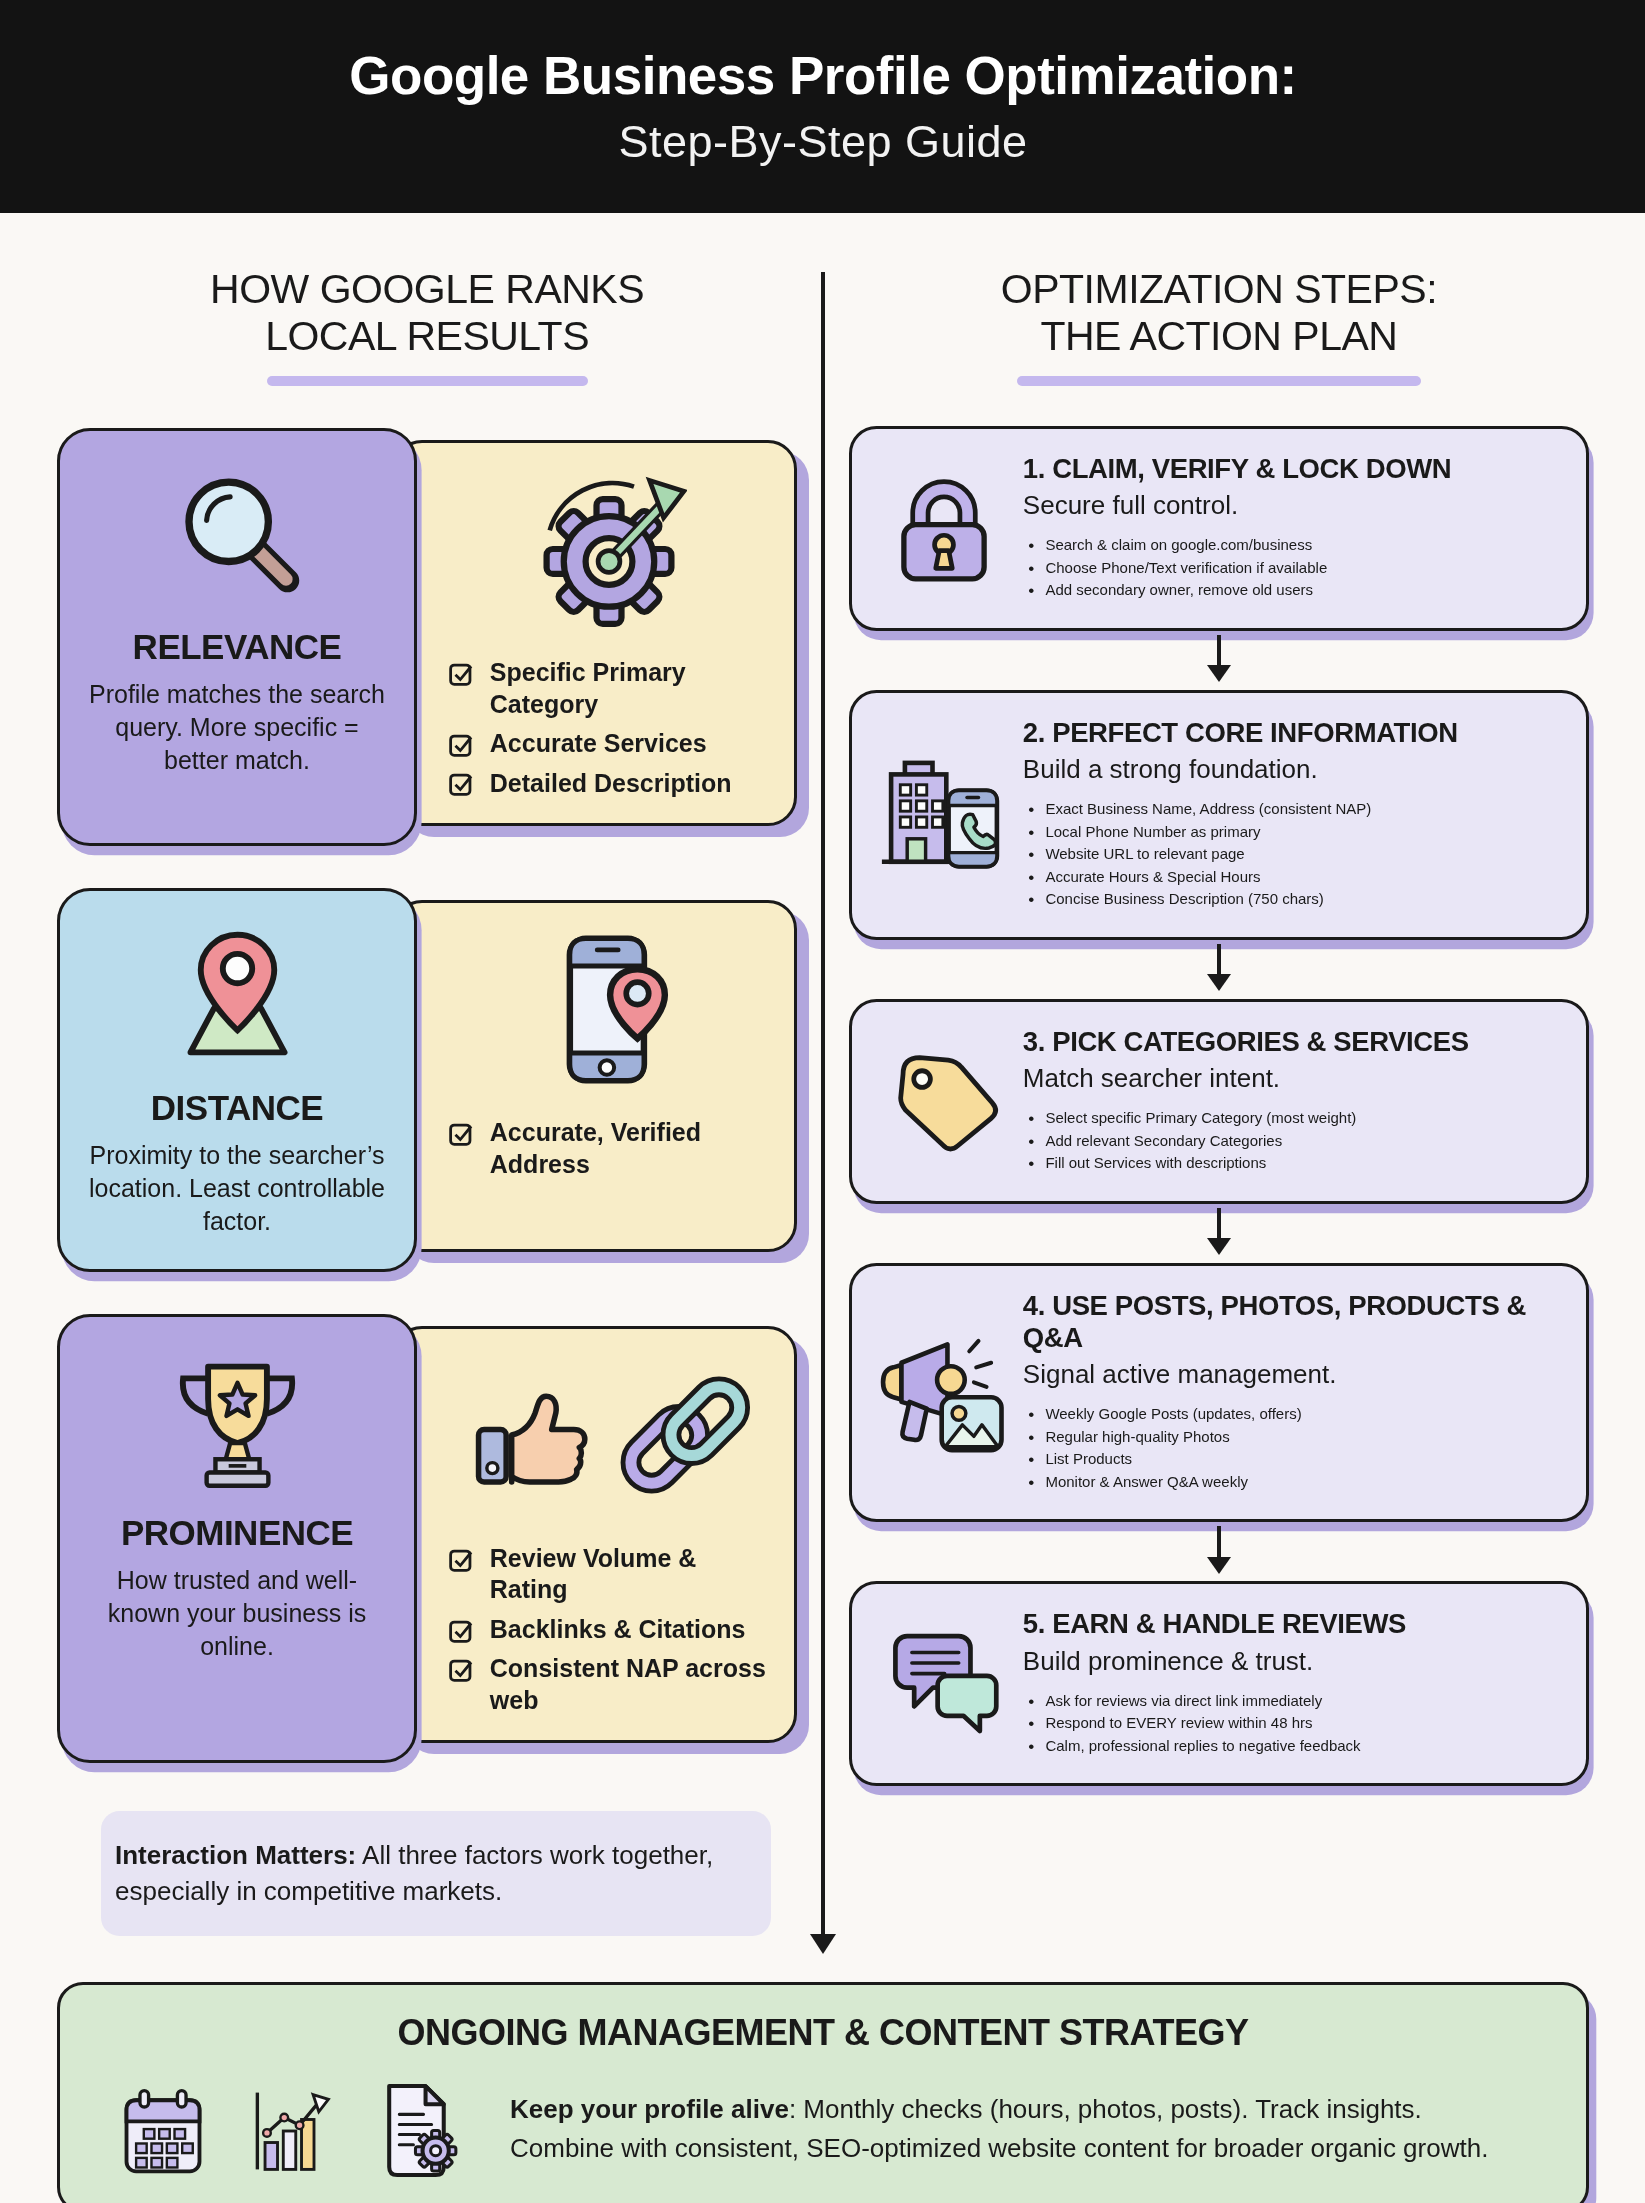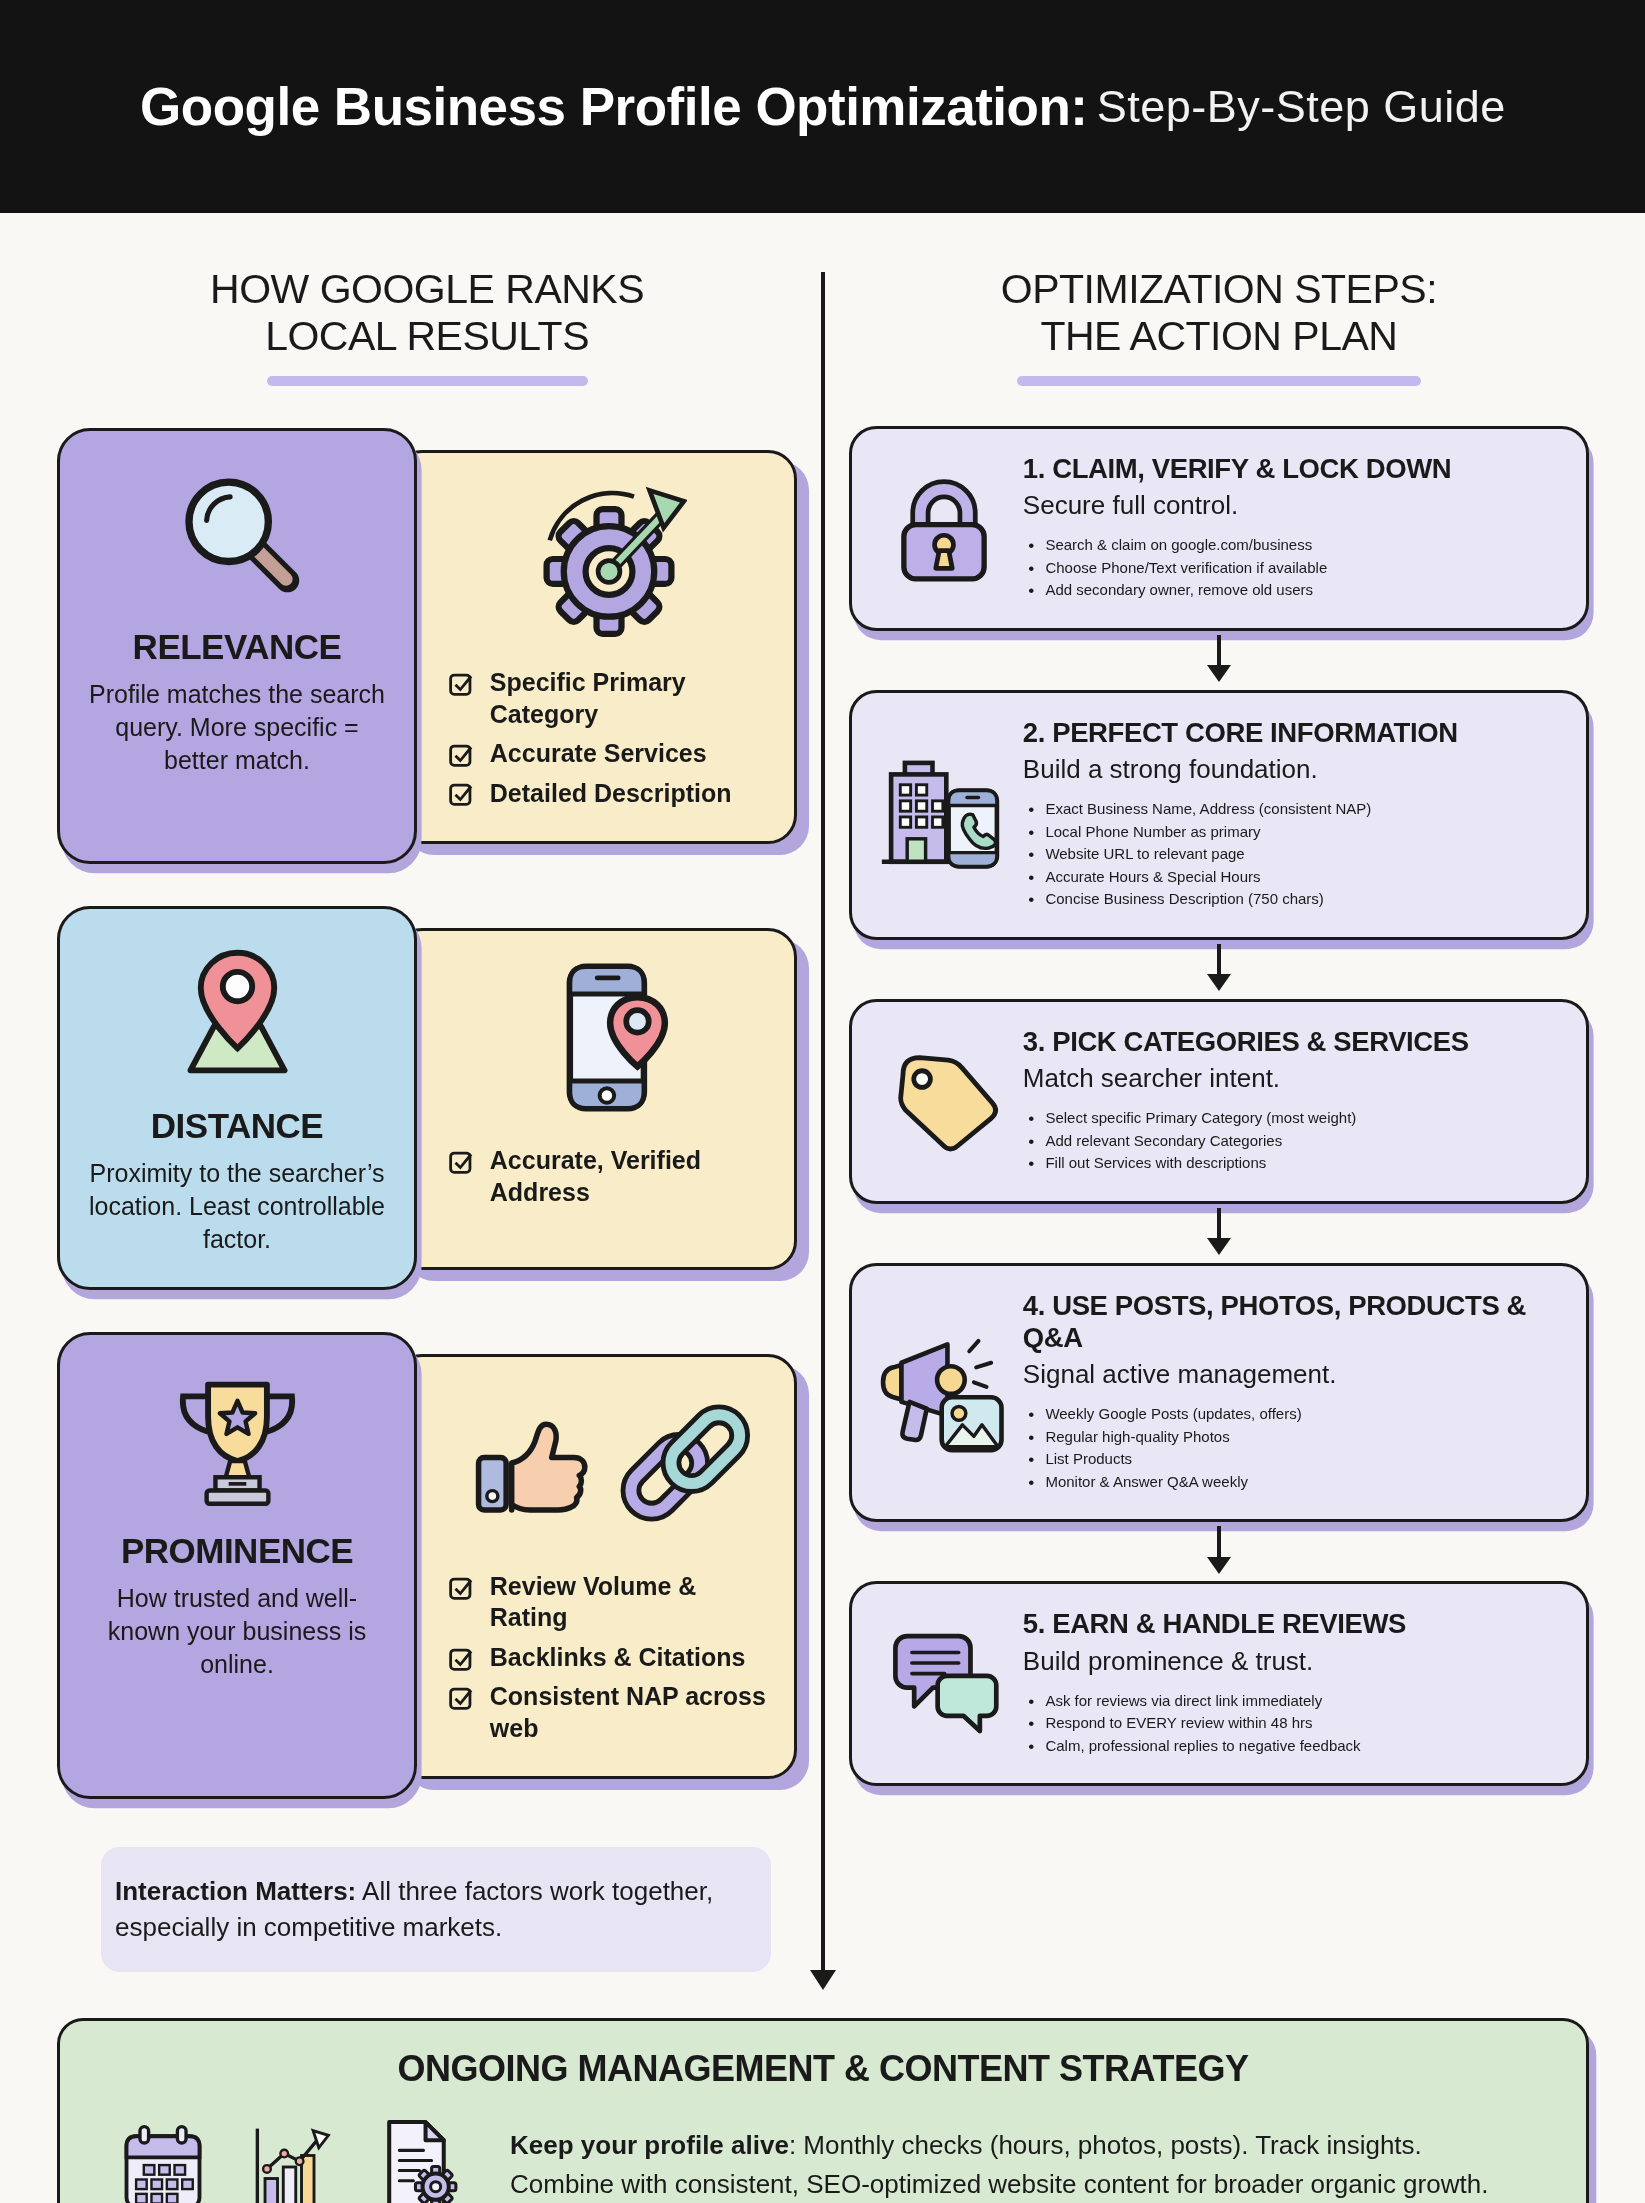--- a/index.html
+++ b/index.html
@@ -5,21 +5,21 @@
   :root{
     --ink:#1a1a1a; --pagebg:#faf8f5; --headerbg:#131313;
     --purple:#b3a6e1; --blue:#badcec; --yellow:#f8edc8;
     --stepbg:#e9e6f6; --green:#d7e9d1; --shadow:#b2a6dd;
     --underline:#c4b8ee; --notebg:#e7e4f3; --pill:#c1b5ea;
   }
   *{box-sizing:border-box;margin:0;padding:0}
   body{background:var(--pagebg);font-family:"Liberation Sans",sans-serif;color:var(--ink)}
   .page{width:1646px;height:2204px;background:var(--pagebg);overflow:hidden;position:relative}
 
-  .header{background:var(--headerbg);width:100%;height:213px;display:flex;flex-direction:row;align-items:center;justify-content:center;gap:9.2px}
+  .header{background:var(--headerbg);width:100%;height:213px;display:flex;flex-direction:column;align-items:center;justify-content:center;gap:9.2px}
   .h-title{color:#fff;font-size:53px;font-weight:800;letter-spacing:-0.5px}
   .h-sub{color:#f2f2f2;font-size:45px;font-weight:400;letter-spacing:0.5px}
 
   .main{display:flex;padding:53px 57px 24px 57px;position:relative}
   .col{flex:1 1 0;min-width:0}
   .divider{width:3.7px;background:var(--ink);margin:5.5px 24px 0 24px;position:relative}
   .divider::after{content:"";position:absolute;bottom:-18.4px;left:50%;transform:translateX(-50%);
     border-left:13.8px solid transparent;border-right:13.8px solid transparent;border-top:20px solid var(--ink)}
 
   .col-head{font-size:41px;font-weight:400;text-align:center;line-height:1.14;letter-spacing:-0.5px}
@@ -28,22 +28,22 @@
 
   
   .factor-row{display:flex;align-items:stretch;margin-top:42px;position:relative}
   .factor-card{width:360px;flex:0 0 360px;border:3.7px solid var(--ink);border-radius:33px;
     padding:27.5px 22px 31px 22px;z-index:2;display:flex;flex-direction:column;align-items:center;
     box-shadow:4.6px 9.2px 0 var(--shadow)}
   .bg-purple{background:var(--purple)} .bg-blue{background:var(--blue)}
   .f-icon{height:156px;display:flex;align-items:center;justify-content:center}
   .f-name{font-size:35px;font-weight:800;margin-top:13px;letter-spacing:-0.5px}
   .f-desc{font-size:25px;font-weight:500;text-align:center;line-height:1.32;margin-top:11px}
-  .check-card{flex:1 1 auto;margin-left:-24px;margin-top:22px;margin-bottom:20px;background:var(--yellow);
-    border:3.7px solid var(--ink);border-radius:29px;padding:20px 24px 24px 51px;z-index:1;
+  .check-card{flex:1 1 auto;margin-left:-24px;margin-top:12px;margin-bottom:20px;background:var(--yellow);
+    border:3.7px solid var(--ink);border-radius:29px;padding:20px 24px 16px 51px;z-index:1;
     display:flex;flex-direction:column;align-items:flex-start;box-shadow:12px 11px 0 var(--shadow)}
   .cc-icon{align-self:center;height:173px;display:flex;align-items:center;justify-content:center;gap:16.5px}
   .checklist{margin-top:13px}
   .check-item{display:flex;align-items:flex-start;gap:13.8px;font-size:25px;font-weight:700;margin:8.3px 0;line-height:1.25}
   .cbx{flex:0 0 29px;margin-top:1.8px}
 
   .note{background:var(--notebg);border-radius:18.4px;margin:48px 26px 0 44px;padding:26px 14px;
     font-size:26px;line-height:1.4;font-weight:500}
   .note b{font-weight:800}
 

